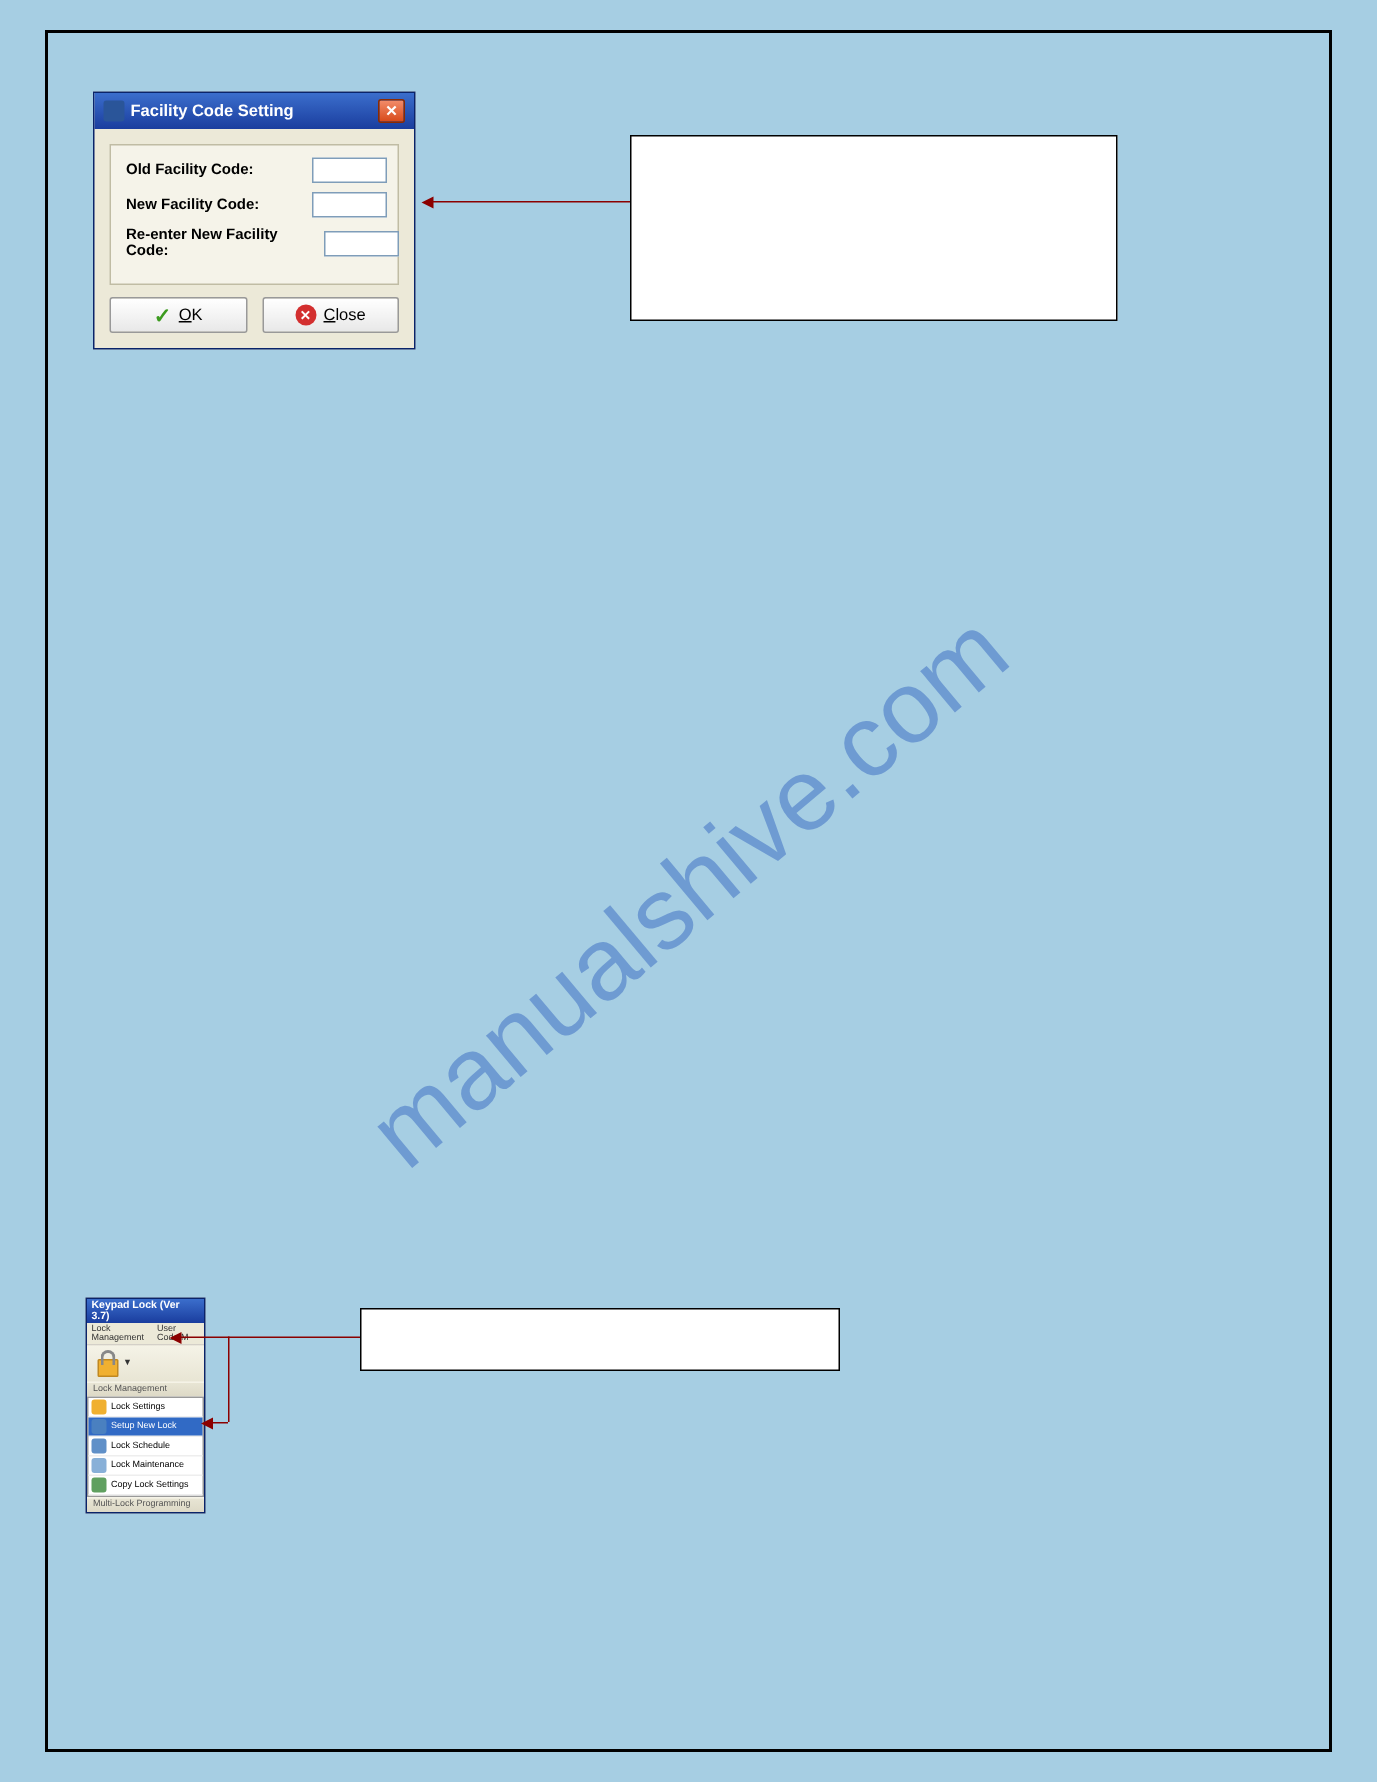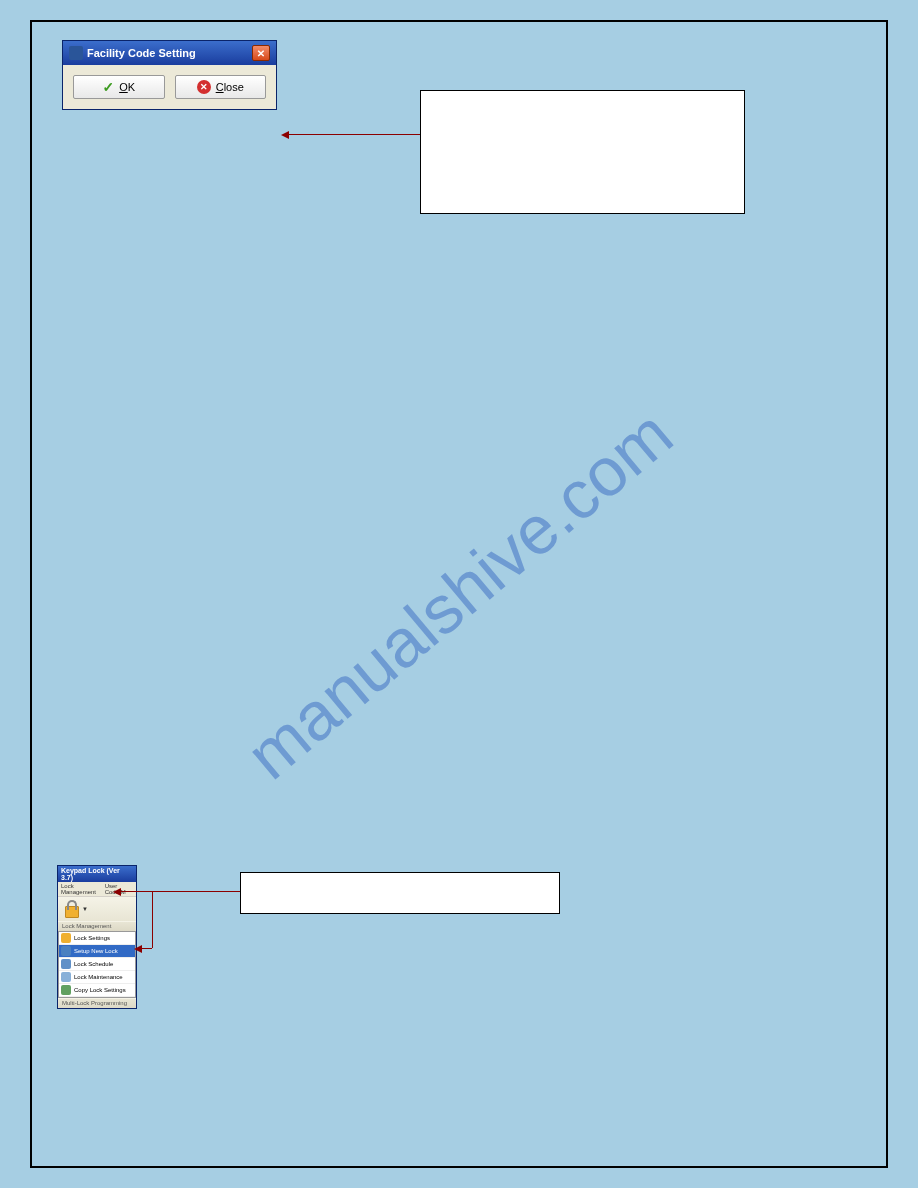--- a/index.html
+++ b/index.html
@@ -30,21 +30,21 @@
       opacity: 0.6;
       pointer-events: none;
       z-index: 1;
       white-space: nowrap;
       font-family: Arial, sans-serif;
     }
     
     
     .dialog1 {
       position: absolute;
-      top: 18px;
+      top: 39px;
       left: 30px;
       width: 215px;
       background: #ece9d8;
       border: 1px solid #0a246a;
       z-index: 2;
     }
     .titlebar {
       background: linear-gradient(to bottom, #3b6ecc, #1a3d9e);
       color: #fff;
       padding: 4px 6px;
@@ -324,20 +324,34 @@
 
   <div class="dialog1">
     <div class="titlebar">
       <div class="titlebar-left">
         <span class="window-icon"></span>
         <span>Facility Code Setting</span>
       </div>
       <div class="close-btn">✕</div>
     </div>
     <div class="dialog-body">
+      <div class="form-group">
+        <div class="form-row">
+          <label>Old Facility Code:</label>
+          <input type="text" style="">
+        </div>
+        <div class="form-row">
+          <label>New Facility Code:</label>
+          <input type="text" style="">
+        </div>
+        <div class="form-row">
+          <label style="min-width:128px">Re-enter New Facility Code:</label>
+          <input type="text" style="">
+        </div>
+      </div>
       <div class="btn-row">
         <div class="btn">
           <span class="check-icon">✓</span>
           <span><u>O</u>K</span>
         </div>
         <div class="btn">
           <span class="x-icon">✕</span>
           <span><u>C</u>lose</span>
         </div>
       </div>

